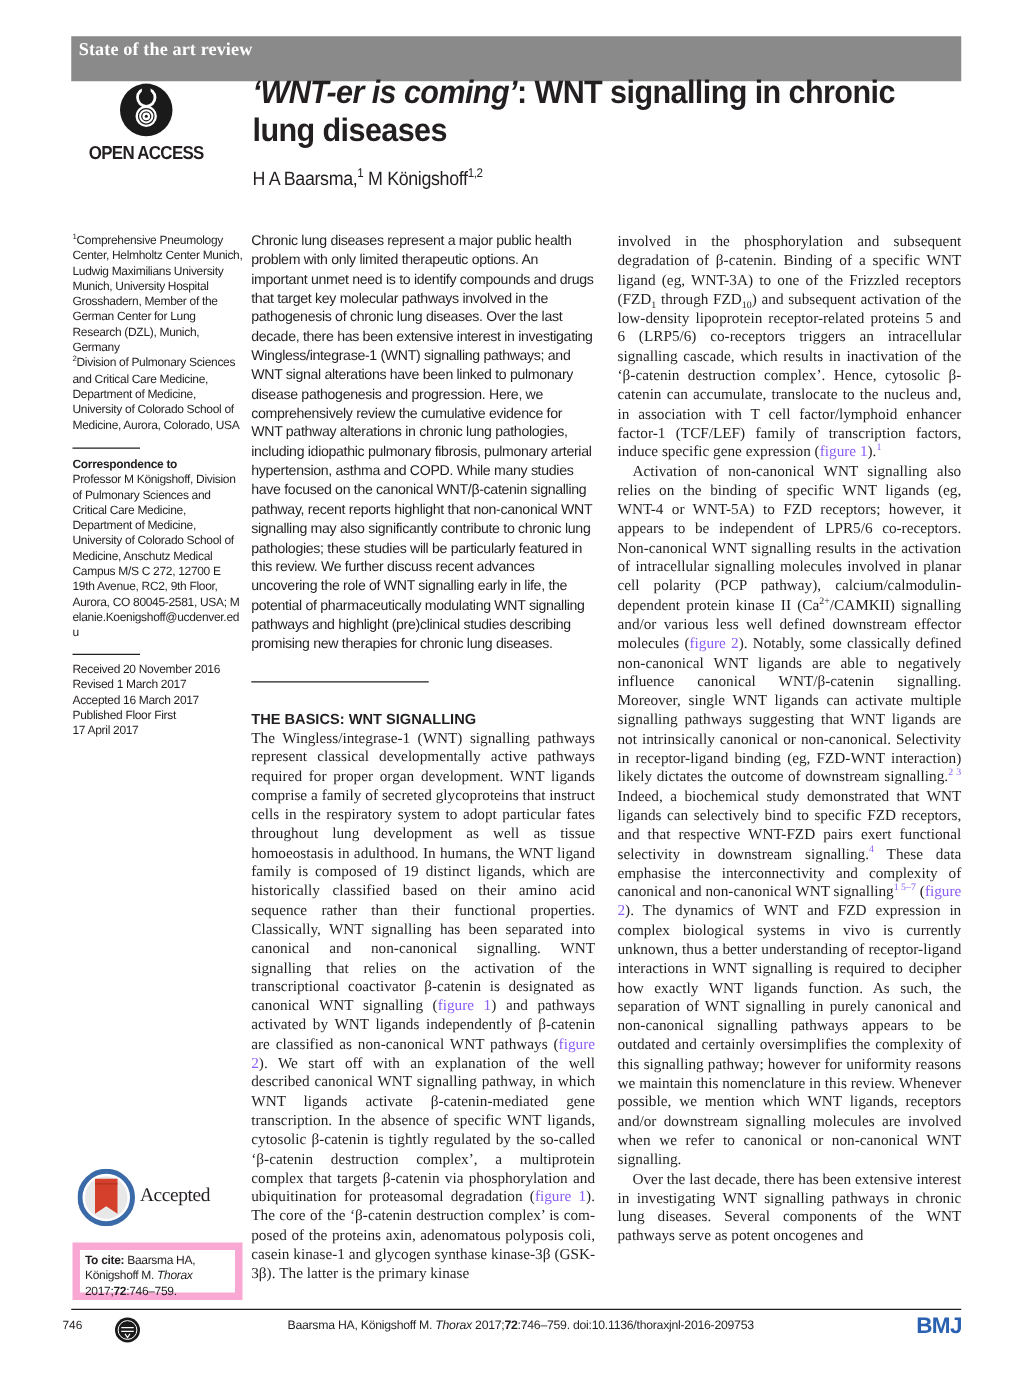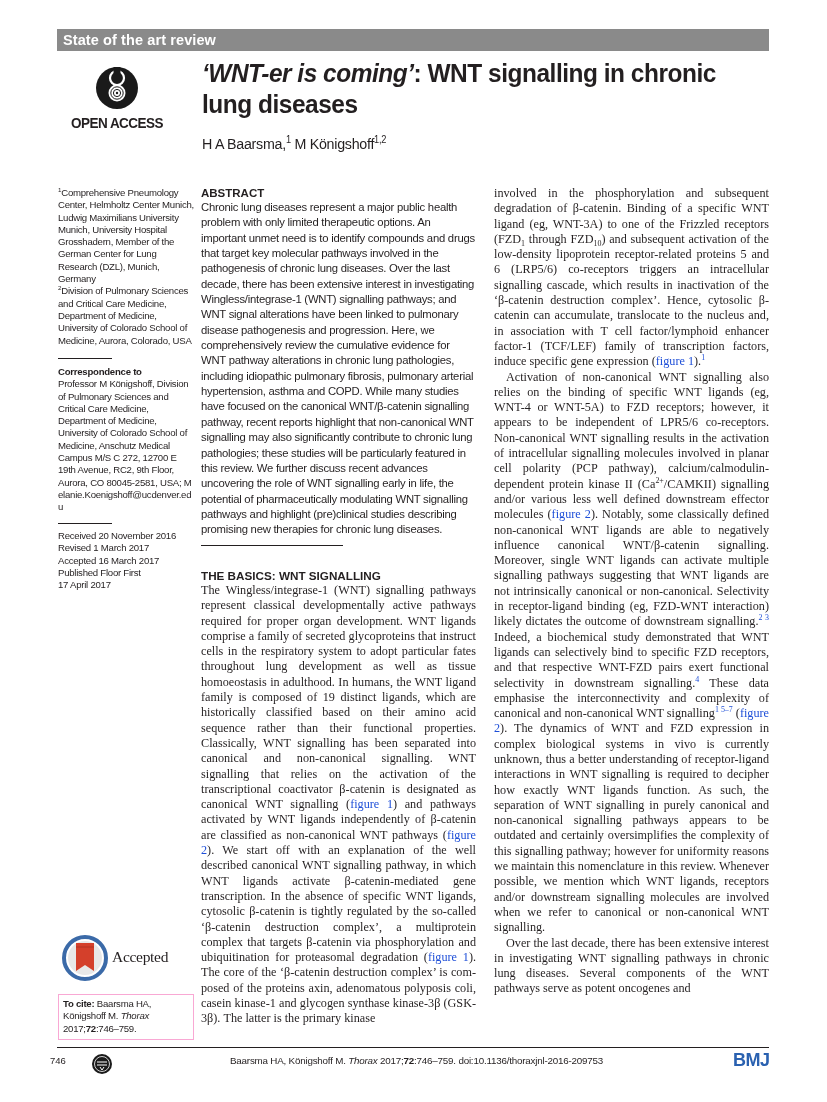--- a/index.html
+++ b/index.html
@@ -1,23 +1,23 @@
 <!DOCTYPE html>
 <html><head>
 <meta charset="utf-8">
 <style>
   * { box-sizing: border-box; margin: 0; padding: 0; }
   html, body { width: 827px; height: 1102px; background: #ffffff; overflow: hidden; }
   body { position: relative; color: #231f20; }
 
   
   .banner {
-    position: absolute; left: 57px; top: 29px; width: 712px; height: 22px;
+    position: absolute; left: 57px; top: 29px; width: 712px; height: 36px;
     background: #8a8a8a; color: #ffffff;
-    font-family: Liberation Sans, sans-serif; font-weight: bold; font-size: 14.5px;
+    font-family: Liberation Serif, serif; font-weight: bold; font-size: 14.5px;
     line-height: 22px; padding-left: 6px; letter-spacing: 0.1px;
   }
 
   
   .oa { position: absolute; left: 62px; top: 64px; width: 110px; text-align: center; }
   .oa svg { display: block; margin: 0 auto; }
   .oa-label {
     font-family: "Liberation Sans", sans-serif; font-weight: bold; font-size: 15px;
     letter-spacing: -0.6px; margin-top: 4px; transform: scaleX(0.9); transform-origin: center;
   }
@@ -59,32 +59,32 @@
     position: absolute; width: 275px;
     font-family: "Liberation Serif", serif; font-size: 12.2px; line-height: 15.3px;
     text-align: justify; hyphens: manual;
   }
   .body-col p { text-indent: 0; }
   .body-col p.ind { text-indent: 12px; }
   .sec-head {
     font-family: "Liberation Sans", sans-serif; font-weight: bold; font-size: 11.7px;
     line-height: 14px; text-align: left;
   }
-  .link { color: #1d4ed8; }
+  .link { color: #8b5cf6; }
 
   
   .crossmark { position: absolute; left: 62px; top: 935px; width: 140px; height: 50px; }
   .crossmark-text {
     position: absolute; left: 50px; top: 13px;
     font-family: "Liberation Serif", serif; font-size: 15.5px; letter-spacing: -0.3px;
   }
 
   .cite {
     position: absolute; left: 58px; top: 994px; width: 136px; height: 46px;
-    border: 1px solid #f9a8d4; padding: 3px 4px;
+    border: 6px solid #f9a8d4; padding: 3px 4px;
     font-family: "Liberation Sans", sans-serif; font-size: 9.6px; line-height: 12.3px; letter-spacing: -0.25px;
   }
 
   .foot-rule { position: absolute; left: 57px; top: 1047px; width: 712px; border-top: 1.3px solid #231f20; }
   .pageno { position: absolute; left: 50px; top: 1055px; font-family: "Liberation Sans", sans-serif; font-size: 9.5px; }
   .footer-cite {
     position: absolute; left: 230px; top: 1055px;
     font-family: "Liberation Sans", sans-serif; font-size: 9.8px; letter-spacing: -0.2px;
   }
   .bmj {
@@ -135,21 +135,20 @@
 
 <div class="side" style="top:530px;">
   <div>Received 20 November 2016</div>
   <div>Revised 1 March 2017</div>
   <div>Accepted 16 March 2017</div>
   <div>Published Floor First</div>
   <div>17 April 2017</div>
 </div>
 
 <div class="abstract">
-  <h3>ABSTRACT</h3>
   <p>Chronic lung diseases represent a major public health problem with only limited therapeutic options. An important unmet need is to identify compounds and drugs that target key molecular pathways involved in the pathogenesis of chronic lung diseases. Over the last decade, there has been extensive interest in investigating Wingless/integrase-1 (WNT) signalling pathways; and WNT signal alterations have been linked to pulmonary disease pathogenesis and progression. Here, we comprehensively review the cumulative evidence for WNT pathway alterations in chronic lung pathologies, including idiopathic pulmonary fibrosis, pulmonary arterial hypertension, asthma and COPD. While many studies have focused on the canonical WNT/β-catenin signalling pathway, recent reports highlight that non-canonical WNT signalling may also significantly contribute to chronic lung pathologies; these studies will be particularly featured in this review. We further discuss recent advances uncovering the role of WNT signalling early in life, the potential of pharmaceutically modulating WNT signalling pathways and highlight (pre)clinical studies describing promising new therapies for chronic lung diseases.</p>
 </div>
 <div class="abs-rule"></div>
 
 <div class="body-col" style="left:201px; top:569px;">
   <div class="sec-head">THE BASICS: WNT SIGNALLING</div>
   <p><span>The Wingless/integrase-1 (WNT) signalling path­ways represent classical developmentally active path­ways required for proper organ development. WNT ligands comprise a family of secreted glycoproteins that instruct cells in the respiratory system to adopt particular fates throughout lung development as well as tissue homoeostasis in adulthood. In humans, the WNT ligand family is composed of 19 distinct ligands, which are historically classified based on their amino acid sequence rather than their functional properties. Classically, WNT signalling has been separated into canonical and non-canonical signalling. WNT signalling that relies on the activa­tion of the transcriptional coactivator β-catenin is designated as canonical WNT signalling (</span><span class="link">figure 1</span><span>) and pathways activated by WNT ligands independ­ently of β-catenin are classified as non-canonical WNT pathways (</span><span class="link">figure 2</span><span>). We start off with an explanation of the well described canonical WNT signalling pathway, in which WNT ligands activate β-catenin-mediated gene transcription. In the absence of specific WNT ligands, cytosolic β-catenin is tightly regulated by the so-called ‘β-catenin destruction complex’, a multiprotein complex that targets β-catenin via phosphorylation and ubiquiti­nation for proteasomal degradation (</span><span class="link">figure 1</span><span id="col1-tail">). The core of the ‘β-catenin destruction complex’ is com­posed of the proteins axin, adenomatous polyposis coli, casein kinase-1 and glycogen synthase kinase-3β (GSK-3β). The latter is the primary kinase</span></p>
 </div>
 
 <div class="body-col" style="left:494px; top:186px;">

